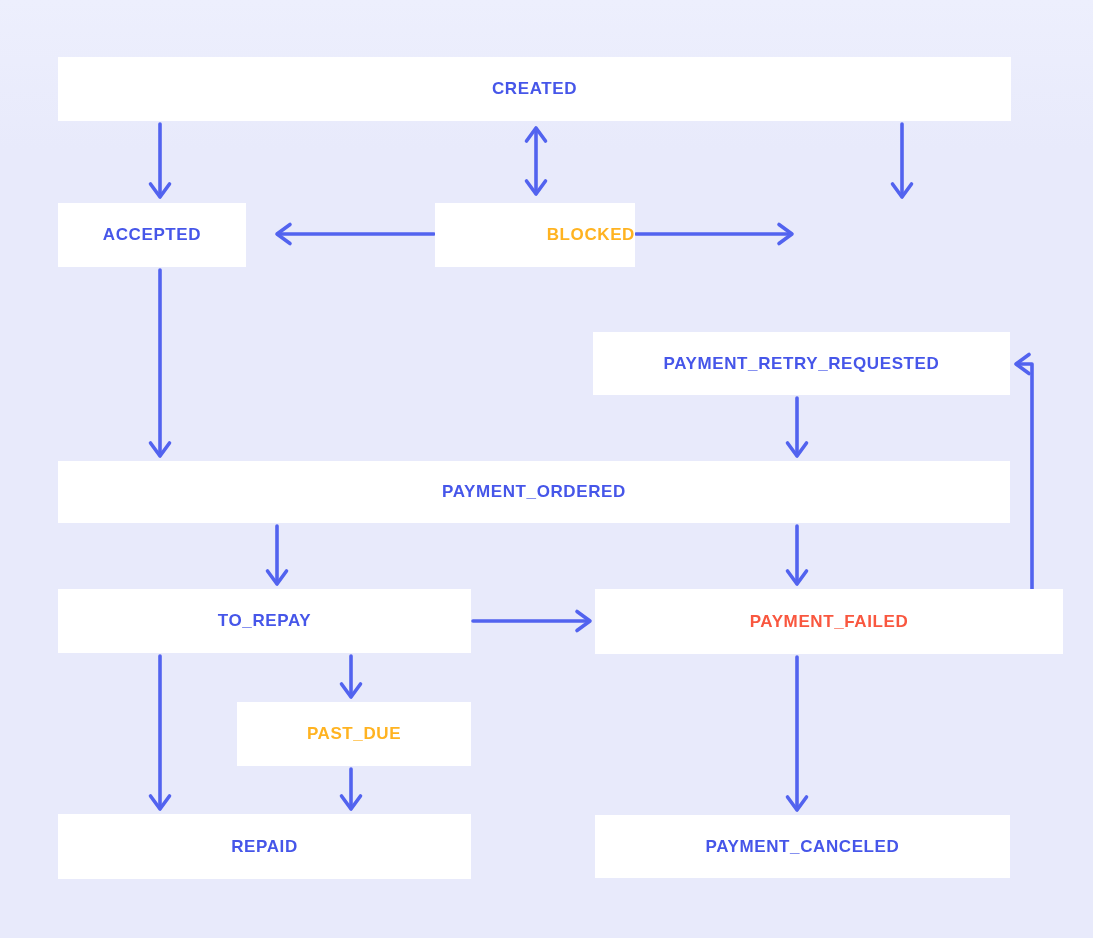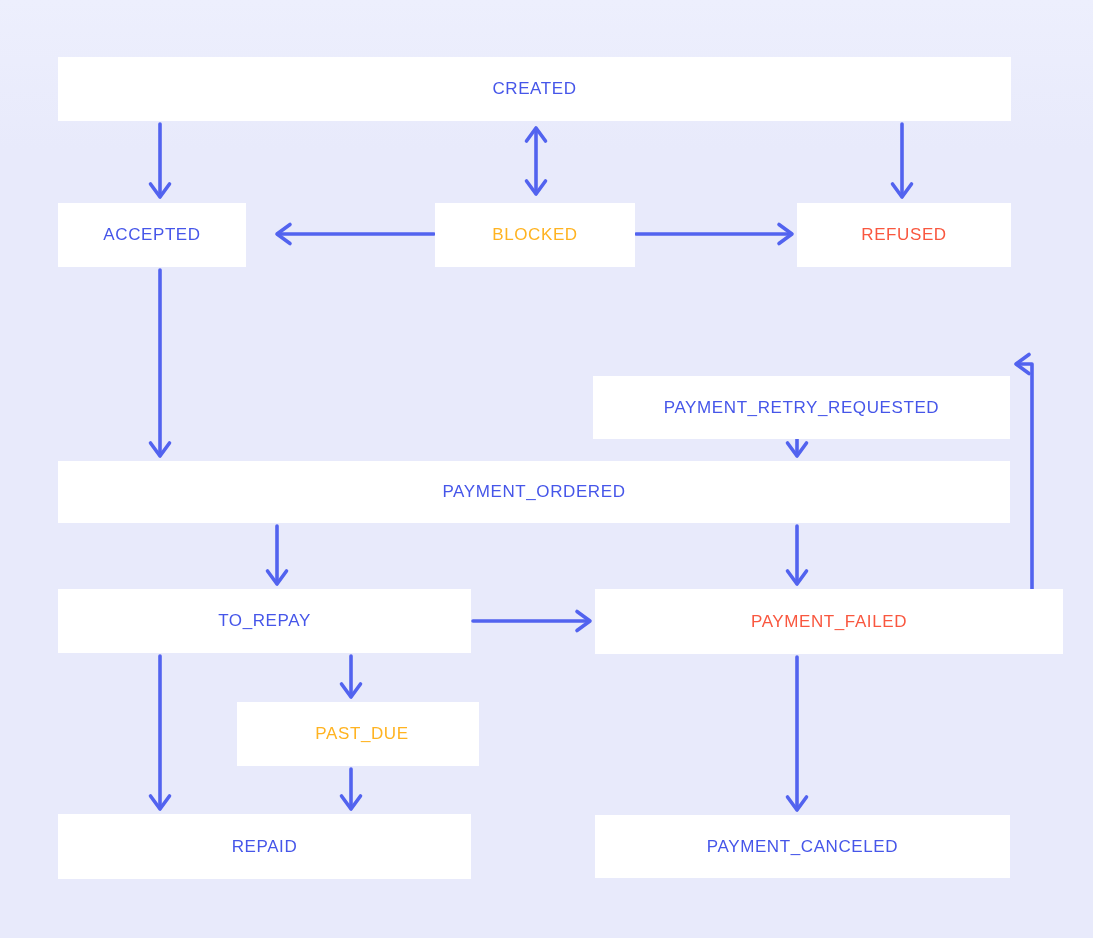--- a/index.html
+++ b/index.html
@@ -34,38 +34,38 @@
     stroke-linecap:round;
     stroke-linejoin:round;
   }
   .node{
     position:absolute;
     background:var(--node-bg,#ffffff);
     display:flex;
     align-items:center;
     justify-content:center;
     font-size:17px;
-    font-weight:400;
+    font-weight:700;
     letter-spacing:0.6px;
     white-space:nowrap;
   }
   .t-blue {color:var(--text-blue,#4656e9);}
   .t-amber{color:var(--text-amber,#ffb321);}
   .t-red  {color:var(--text-red,#f9573f);}
 
   
   .n-created {left:58px;  top:57px;  width:953px; height:64px;}
   .n-accepted{left:58px;  top:203px; width:188px; height:64px;}
-  .n-blocked {left:435px; top:203px; width:200px; height:64px;}
+  .n-blocked {left:435px; top:203px; width:200px; height:64px;justify-content:flex-end;}
   .n-refused {left:797px; top:203px; width:214px; height:64px;}
-  .n-retry   {left:593px; top:332px; width:417px; height:63px;margin-top:44px;}
+  .n-retry   {left:593px; top:332px; width:417px; height:63px;}
   .n-ordered {left:58px;  top:461px; width:952px; height:62px;}
   .n-torepay {left:58px;  top:589px; width:413px; height:64px;}
   .n-failed  {left:595px; top:589px; width:468px; height:65px;}
-  .n-pastdue {left:237px; top:702px; width:234px; height:64px;padding-left:8px;}
+  .n-pastdue {left:237px; top:702px; width:234px; height:64px;}
   .n-repaid  {left:58px;  top:814px; width:413px; height:65px;}
   .n-canceled{left:595px; top:815px; width:415px; height:63px;align-items:center;}
 </style>
 </head>
 <body>
 
 <div class="canvas">
 
   <svg class="edges" viewBox="0 0 1093 938" xmlns="http://www.w3.org/2000/svg">
     <defs>
@@ -96,23 +96,20 @@
   </div>
 
   <div class="node n-accepted t-blue">
     <span>ACCEPTED</span>
   </div>
 
   <div class="node n-blocked t-amber">
     <span>BLOCKED</span>
   </div>
 
-  <div class="node n-refused t-red">
-    <span>REFUSED</span>
-  </div>
 
   <div class="node n-retry t-blue">
     <span>PAYMENT_RETRY_REQUESTED</span>
   </div>
 
   <div class="node n-ordered t-blue">
     <span>PAYMENT_ORDERED</span>
   </div>
 
   <div class="node n-torepay t-blue">

